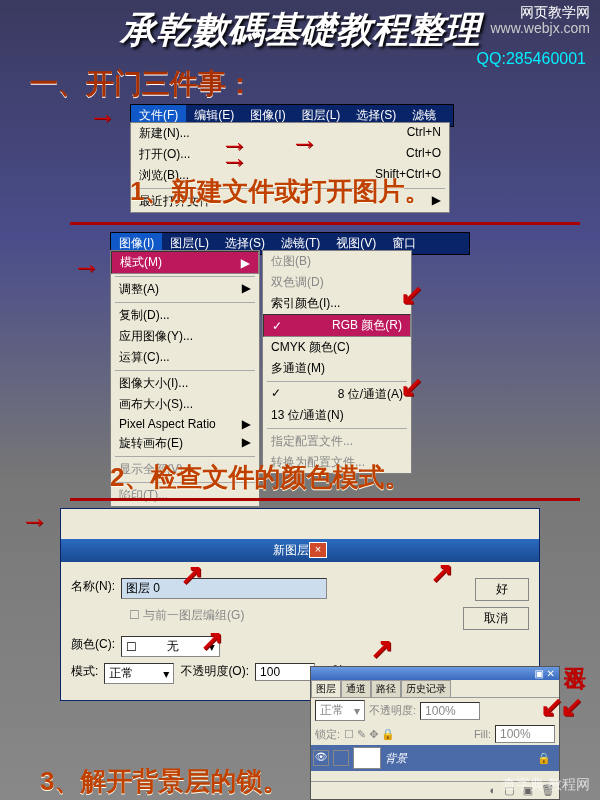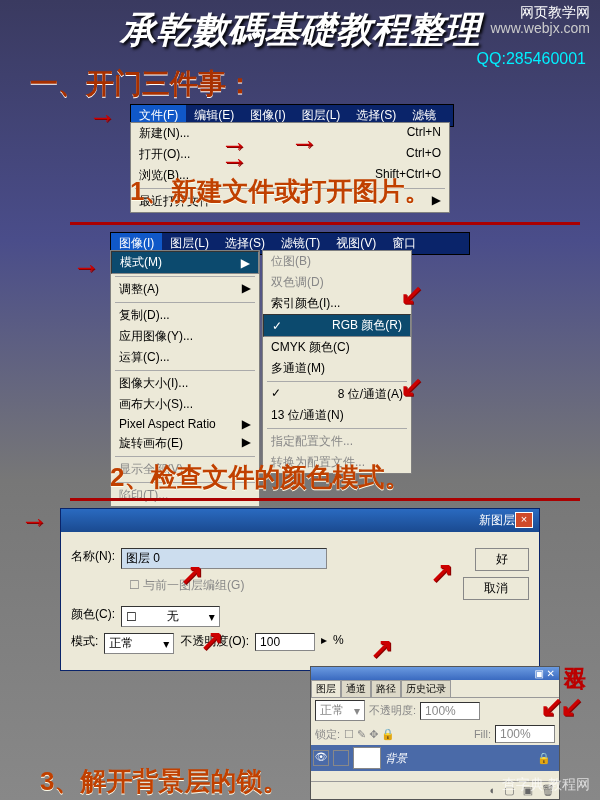--- a/index.html
+++ b/index.html
@@ -14,25 +14,25 @@
 .qq { position: absolute; top: 50px; right: 14px; color: #00f0ff; font-size: 16px; }
 .section-h { position: absolute; font-size: 28px; color: #a83000; font-weight: bold; text-shadow: 0 1px 0 #fff; }
 .caption { position: absolute; font-size: 26px; color: #c04000; font-weight: bold; text-shadow: 0 1px 0 #ffe; }
 .red-rule { position: absolute; left: 70px; right: 20px; border-top: 3px solid #a00; }
 .menubar { position: absolute; background: #0a246a; color: #fff; font-size: 12px; border: 1px solid #000; display: flex; }
 .menubar span { padding: 2px 8px; }
 .menubar .active { background: #1058c8; }
 .menu { position: absolute; background: #ece9d8; border: 1px solid #808080; font-size: 12px; color: #000; }
 .menu .row { display: flex; justify-content: space-between; padding: 2px 8px; white-space: nowrap; }
 .menu .row.disabled { color: #888; }
-.menu .row.sel { background: #0c4a6e; color: #fff; }
+.menu .row.sel { background: #be185d; color: #fff; }
 .menu .sep { border-top: 1px solid #aaa; margin: 2px 4px; }
 .menu .arrow-tri { margin-left: 10px; }
 .dialog { position: absolute; background: #ece9d8; border: 1px solid #0a246a; }
-.dialog-title { background: linear-gradient(#2a6ac0,#1a4a90); color: #fff; font-size: 12px; padding: 3px 6px; display: flex; justify-content: flex-end; }
+.dialog-title { background: linear-gradient(#2a6ac0,#1a4a90); color: #fff; font-size: 12px; padding: 3px 6px; display: flex; justify-content: center; margin-top: 30px; }
 .dialog-title .xbtn { background: #d04a2a; color: #fff; width: 18px; height: 16px; text-align: center; font-size: 11px; border: 1px solid #fff; }
 .dialog-body { padding: 10px; font-size: 12px; }
 .form-row { display: flex; align-items: flex-start; margin: 6px 0; gap: 6px; }
 .txt { background: #fff; border: 1px inset #888; padding: 1px 4px; font-size: 12px; min-width: 60px; }
 .sel { background: #fff; border: 1px inset #888; padding: 1px 4px; font-size: 12px; display: inline-flex; align-items: center; gap: 30px; }
 .btn { background: #ece9d8; border: 1px solid #888; padding: 2px 20px; font-size: 12px; }
 .panel { position: absolute; background: #ece9d8; border: 1px solid #555; font-size: 11px; }
 .panel-bar { background: linear-gradient(#6a9ae0,#3a6ac0); color: #fff; display: flex; justify-content: space-between; padding: 1px 4px; font-size: 10px; }
 .tabs { display: flex; font-size: 10px; border-bottom: 1px solid #999; }
 .tabs span { padding: 1px 4px; background: #ddd9c8; border: 1px solid #999; border-bottom: none; }

